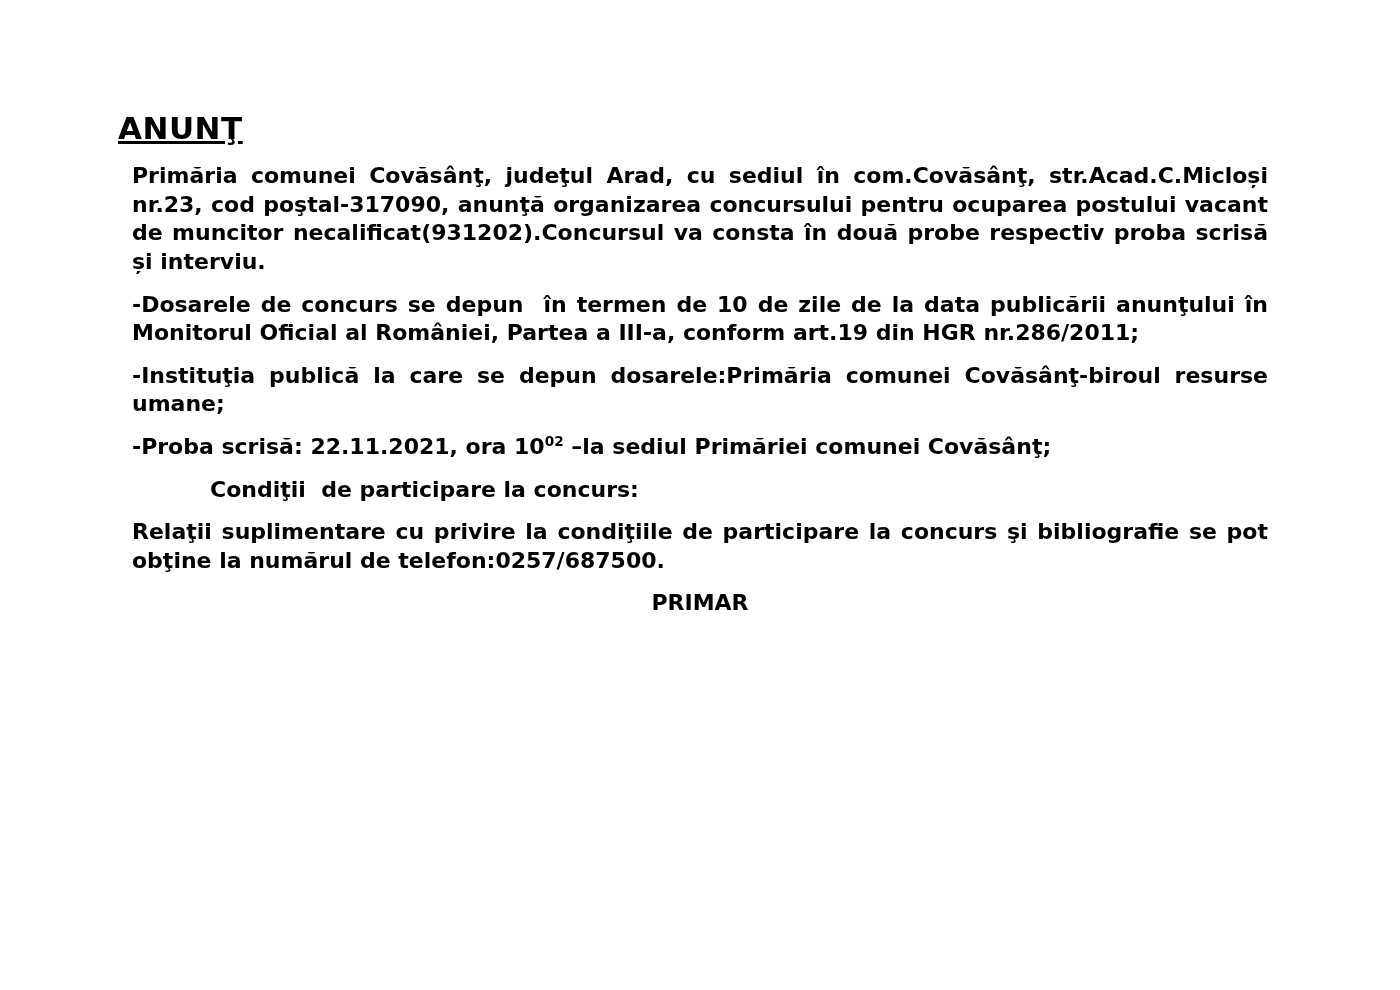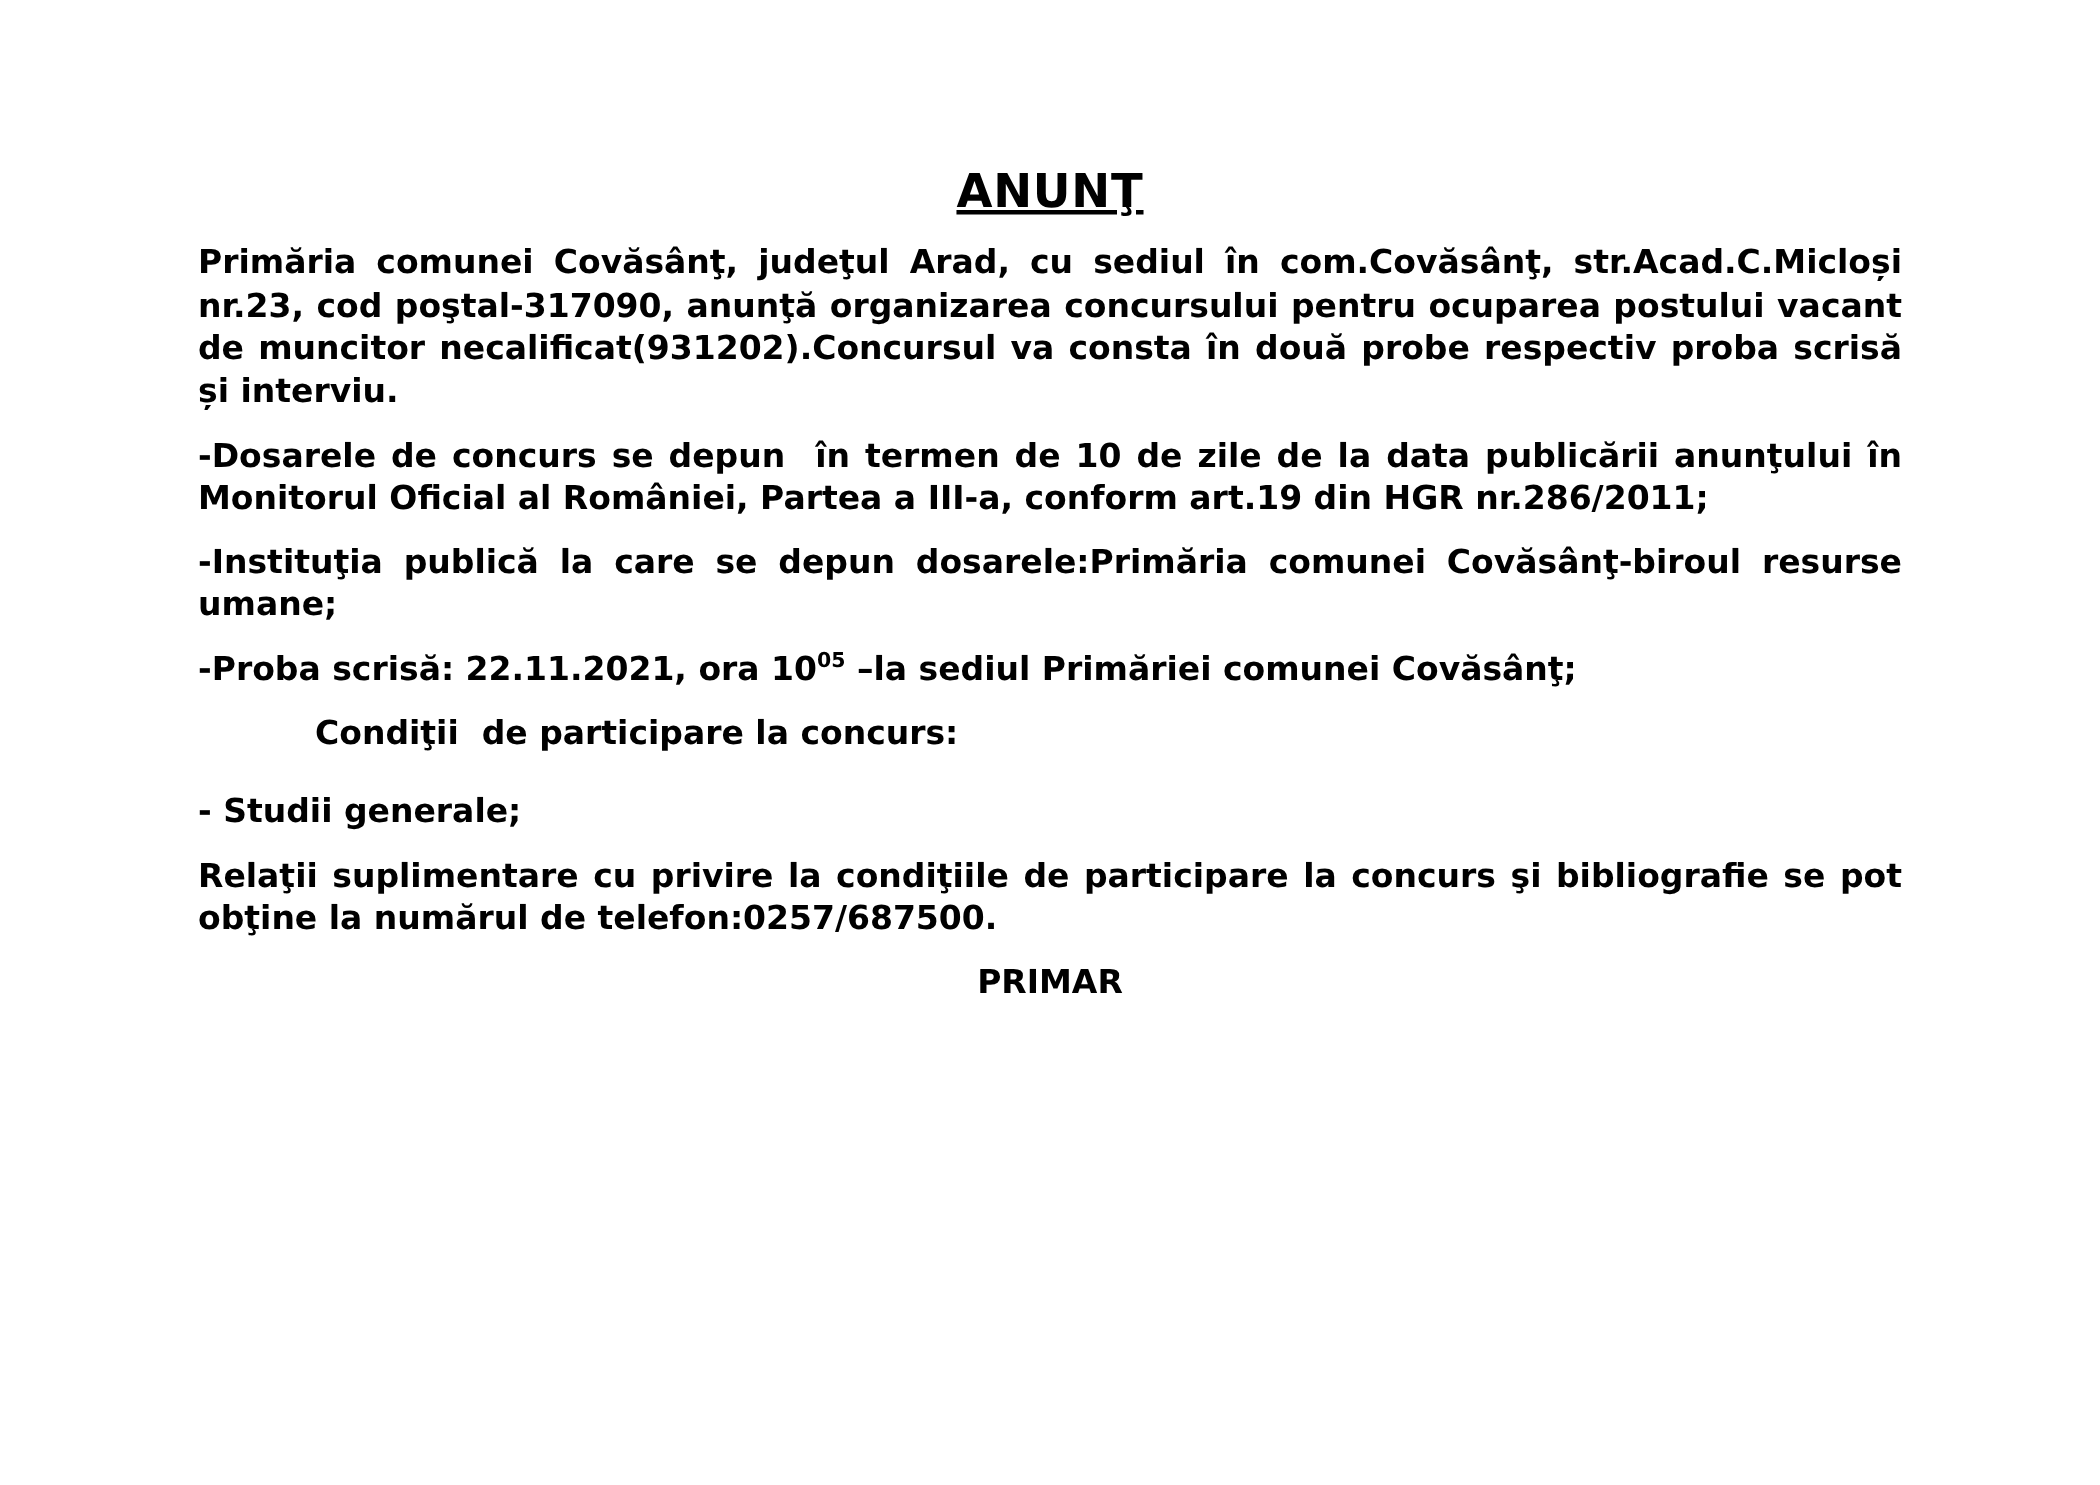--- a/index.html
+++ b/index.html
@@ -15,21 +15,21 @@
     box-sizing: border-box;
     padding: 108px 118px 0 118px;
     font-family: "DejaVu Sans", "Liberation Sans", sans-serif;
     font-weight: 700;
     color: #000000;
     font-size: 22px;
     line-height: 1.3;
   }
   .title {
     margin: 0 0 12px 0;
-    text-align: center;
+    text-align: left;
     font-size: 31px;
     font-weight: 700;
     text-decoration: underline;
     letter-spacing: 0.5px;
   }
   .para {
     margin: 14px;
     white-space: pre-wrap;
   }
   .justify {
@@ -55,26 +55,25 @@
 
   <h1 class="title">ANUNŢ</h1>
 
   <p class="para justify">Primăria comunei Covăsânţ, judeţul Arad, cu sediul în com.Covăsânţ, str.Acad.C.Micloși nr.23, cod poştal-317090, anunţă organizarea concursului pentru ocuparea postului vacant de muncitor necalificat(931202).Concursul va consta în două probe respectiv proba scrisă și interviu.</p>
 
 
   <p class="para justify">-Dosarele de concurs se depun  în termen de 10 de zile de la data publicării anunţului în Monitorul Oficial al României, Partea a III-a, conform art.19 din HGR nr.286/2011;</p>
 
   <p class="para justify">-Instituţia publică la care se depun dosarele:Primăria comunei Covăsânţ-biroul resurse umane;</p>
 
-  <p class="para"><span>-Proba scrisă: 22.11.2021, ora 10</span><sup class="hour">05</sup><span> –la sediul Primăriei comunei Covăsânţ;</span></p>
+  <p class="para"><span>-Proba scrisă: 22.11.2021, ora 10</span><sup class="hour">02</sup><span> –la sediul Primăriei comunei Covăsânţ;</span></p>
 
 
   <p class="para indent2">Condiţii  de participare la concurs:</p>
 
-  <p class="para gap-before">- Studii generale;</p>
 
 
   <p class="para justify">Relaţii suplimentare cu privire la condiţiile de participare la concurs şi bibliografie se pot obţine la numărul de telefon:0257/687500.</p>
 
   <div class="signature">
     <p>PRIMAR</p>
   </div>
 
 </div>
 

